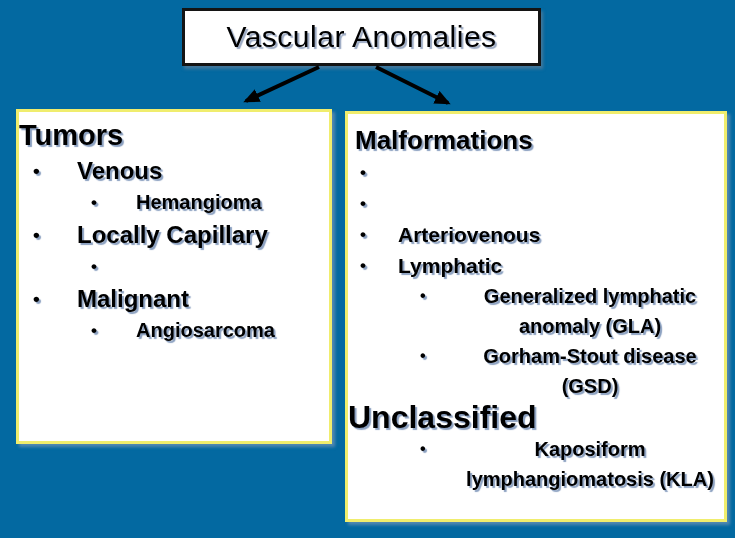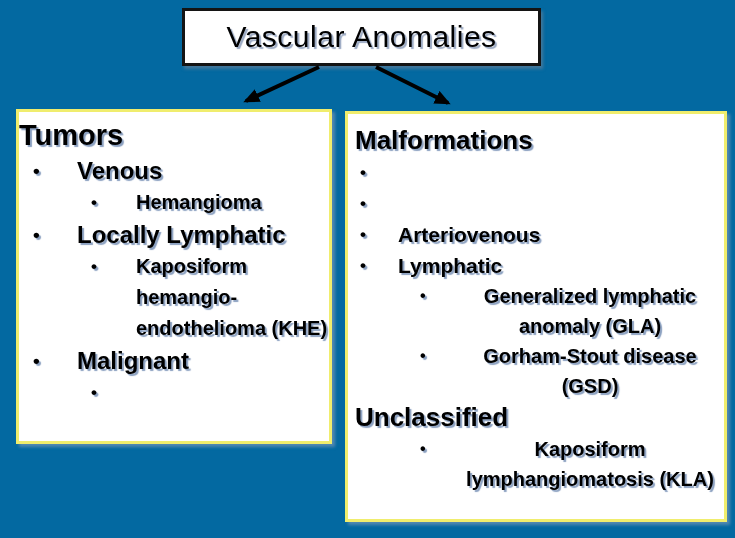--- a/index.html
+++ b/index.html
@@ -50,21 +50,21 @@
     font-weight: 700;
     text-shadow: 2px 2px 1px #8ba0c0;
     box-sizing: border-box;
   }
   .box.left  { left: 16px;  top: 109px; width: 316px; height: 335px; }
   .box.right { left: 345px; top: 111px; width: 382px; height: 411px; }
 
   .heading { white-space: nowrap; }
   .left  .heading { font-size: 29px; line-height: 37px; padding: 5px 0 0 0; }
   .right .heading { font-size: 26px; line-height: 33px; padding: 10px 0 0 7px; }
-  .right .subheading { font-size: 26px; line-height: 33px; padding-left: 7px; white-space: nowrap;
+  .right .subheading { font-size: 32px; line-height: 33px; white-space: nowrap;
                        font-weight: 700; }
 
   .row { display: flex; align-items: flex-start; }
   .bul { flex: 0 0 auto; text-align: left; }
   .lbl { display: block; }
 
   .left .l1 { font-size: 24px; line-height: 33px; padding-left: 14px; }
   .left .l1 .bul { width: 44px; font-size: 19px; }
   .left .l2 { font-size: 20px; line-height: 31px; padding-left: 72px; }
   .left .l2 .bul { width: 45px; font-size: 17px; }
@@ -102,33 +102,33 @@
       <span class="bul">•</span>
       <span class="lbl">Venous</span>
     </div>
     <div class="row l2">
       <span class="bul">•</span>
       <span class="lbl">Hemangioma</span>
     </div>
 
     <div class="row l1">
       <span class="bul">•</span>
-      <span class="lbl">Locally Lymphatic</span>
+      <span class="lbl">Locally Capillary</span>
     </div>
     <div class="row l2">
       <span class="bul">•</span>
-      <span class="lbl">Kaposiform hemangio-endothelioma (KHE)</span>
     </div>
 
     <div class="row l1">
       <span class="bul">•</span>
       <span class="lbl">Malignant</span>
     </div>
     <div class="row l2">
       <span class="bul">•</span>
+      <span class="lbl">Angiosarcoma</span>
     </div>
   </div>
 
   <div class="box right">
     <div class="heading">Malformations</div>
 
     <div class="row l1">
       <span class="bul">•</span>
     </div>
     <div class="row l1">

